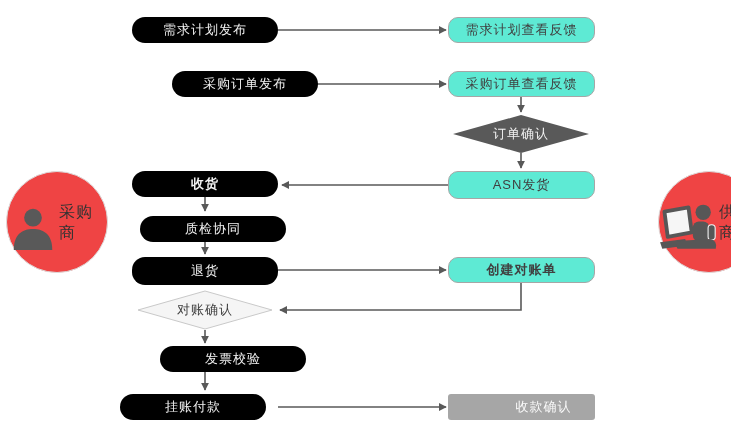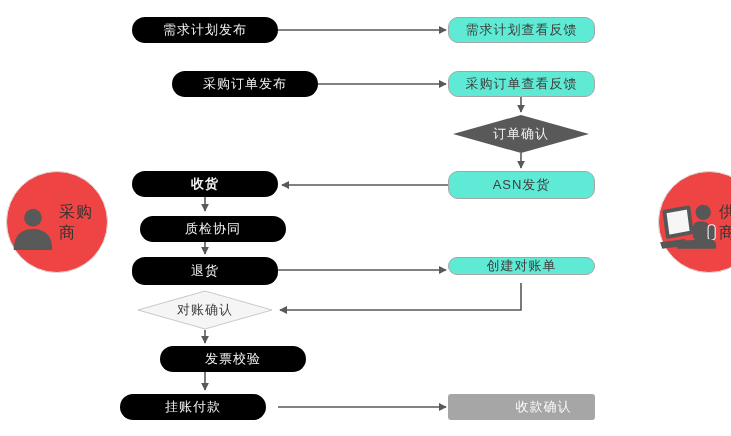--- a/index.html
+++ b/index.html
@@ -100,16 +100,16 @@
   <div class="node box-light" style="left:448px;top:71px;width:147px;height:26px;">采购订单查看反馈</div>
 
   <div class="diamond diamond-dark" style="left:453px;top:115px;width:136px;height:38px;">
     <svg viewBox="0 0 136 38" preserveAspectRatio="none">
       <polygon points="68,0 136,19 68,38 0,19"></polygon>
     </svg>
     <span class="dlabel">订单确认</span>
   </div>
 
   <div class="node box-light" style="left:448px;top:171px;width:147px;height:28px;">ASN发货</div>
-  <div class="node box-light" style="left:448px;top:257px;width:147px;height:18px;">创建对账单</div>
+  <div class="node box-light" style="left:448px;top:257px;width:147px;height:26px;font-weight:bold;">创建对账单</div>
   <div class="node box-mid" style="left:448px;top:394px;width:147px;height:26px;">收款确认</div>
 
 </div>
 
 </body></html>

